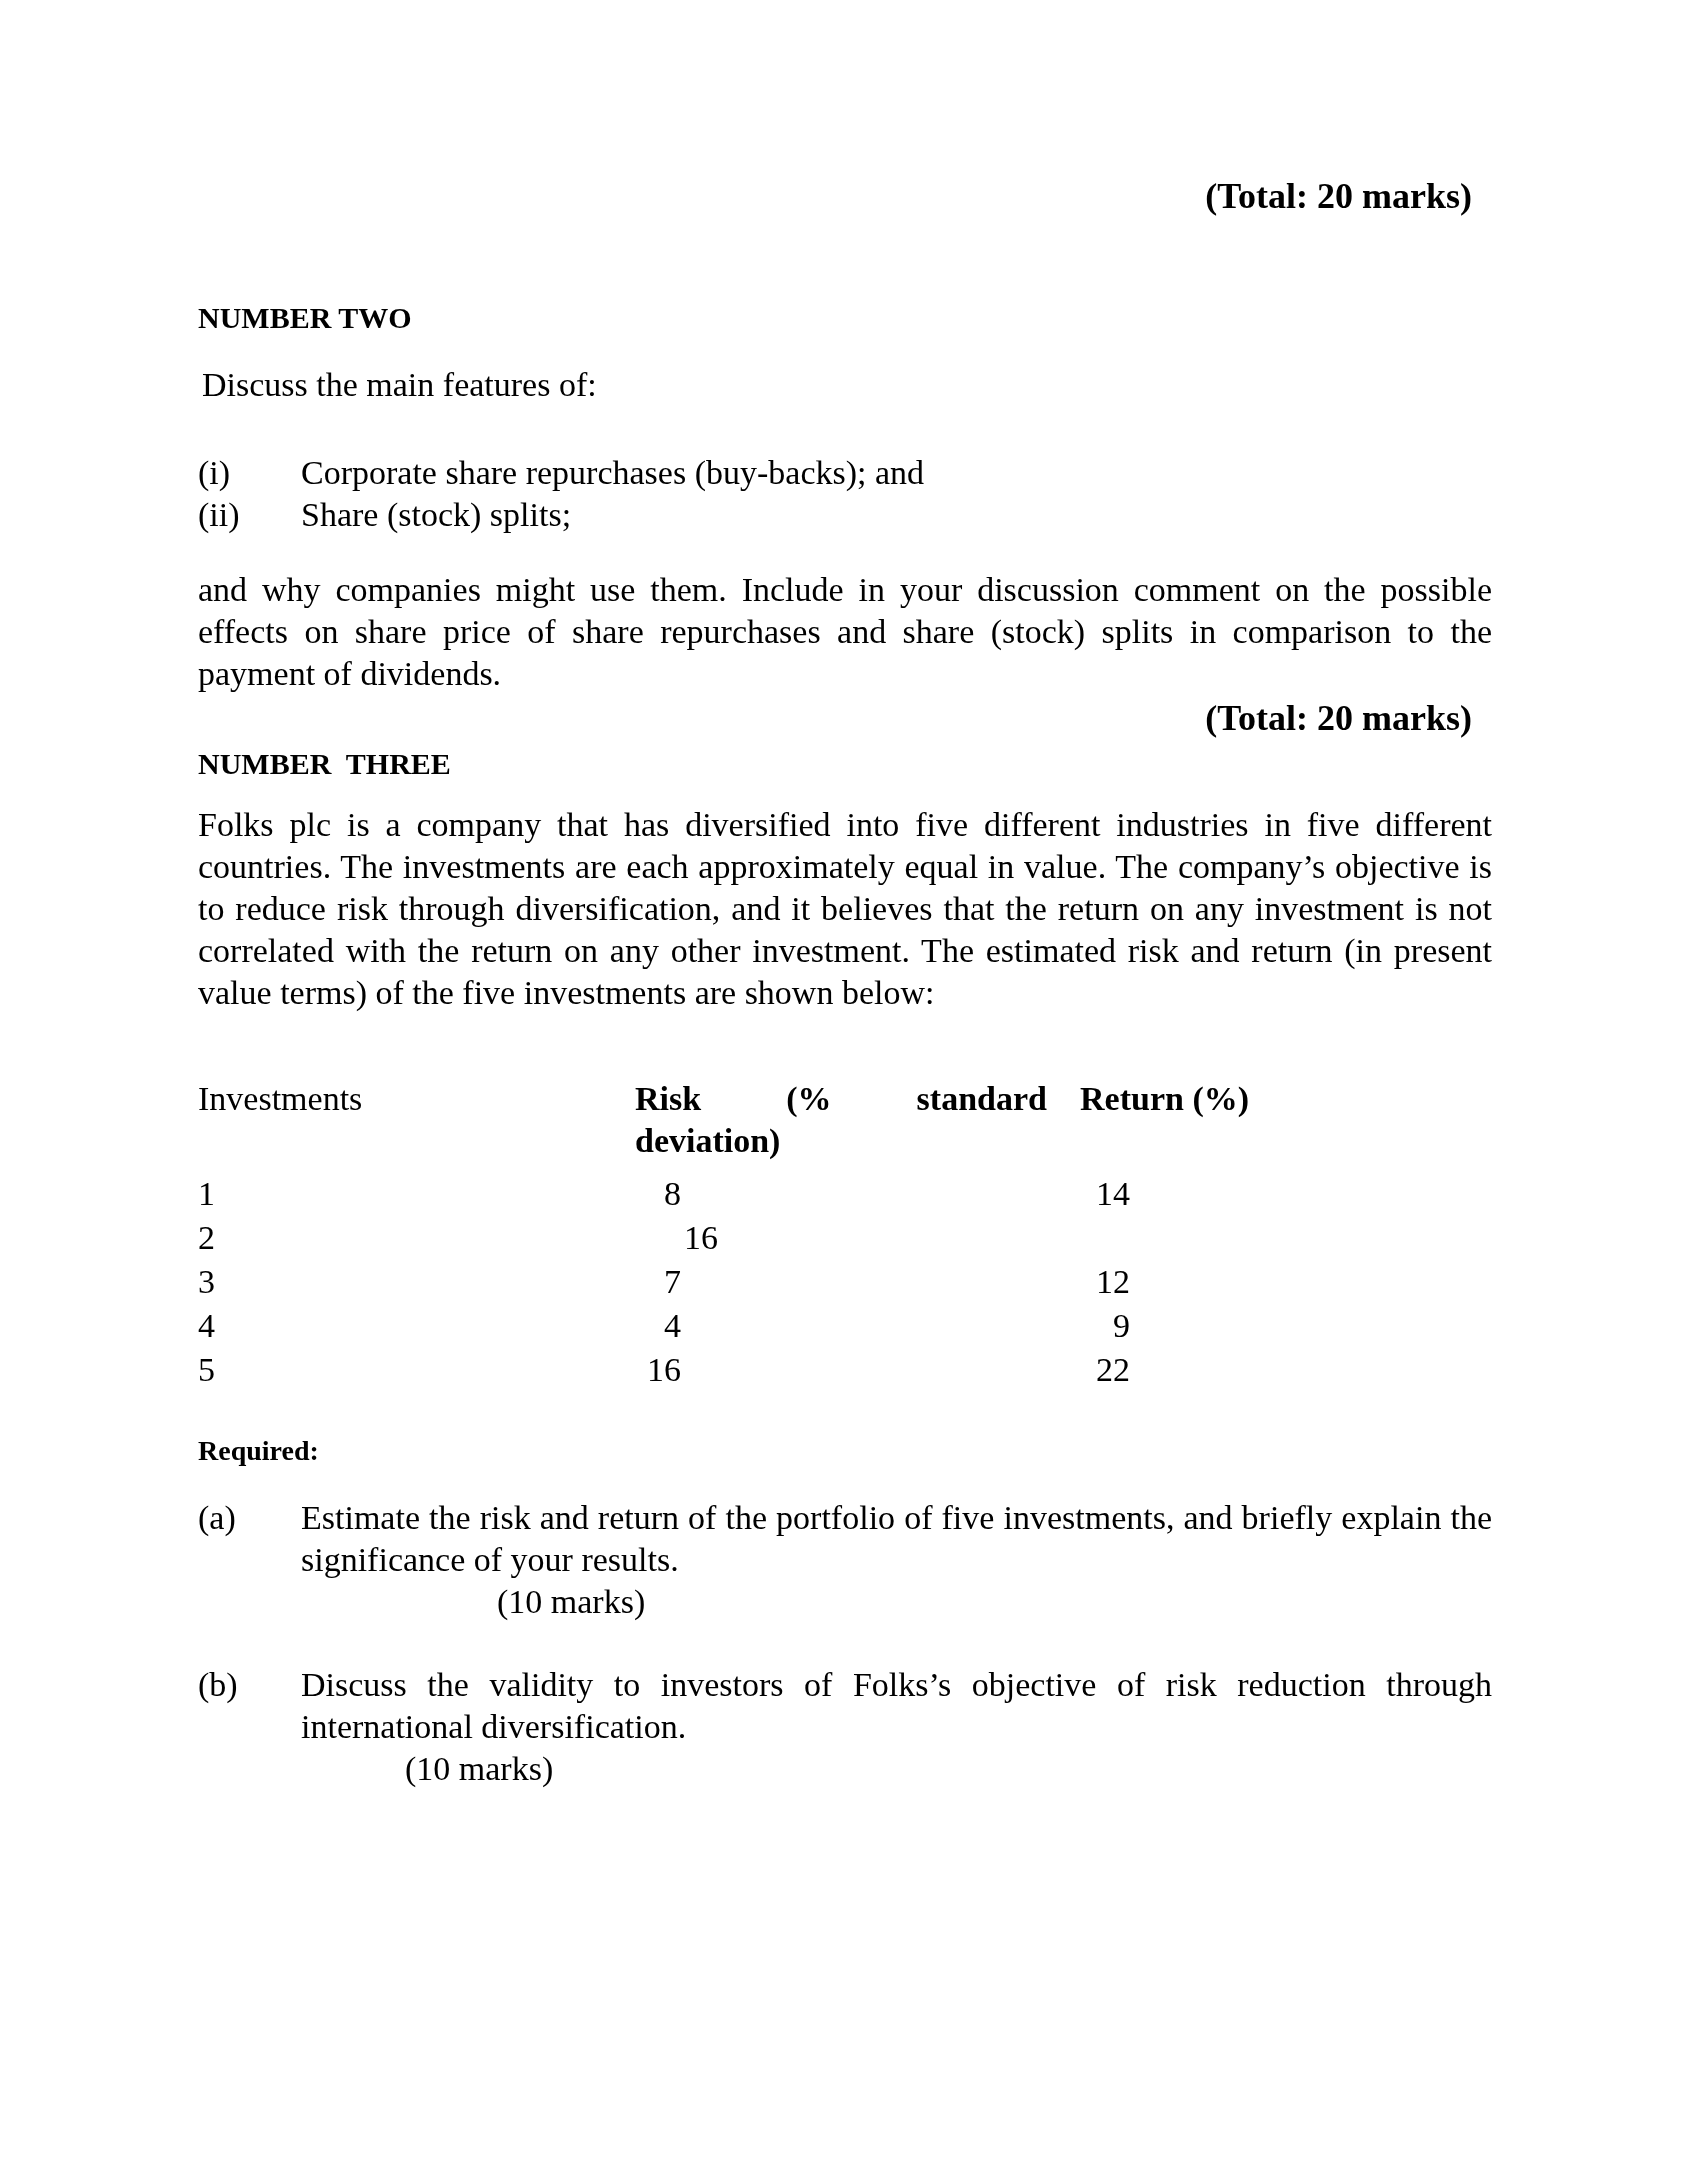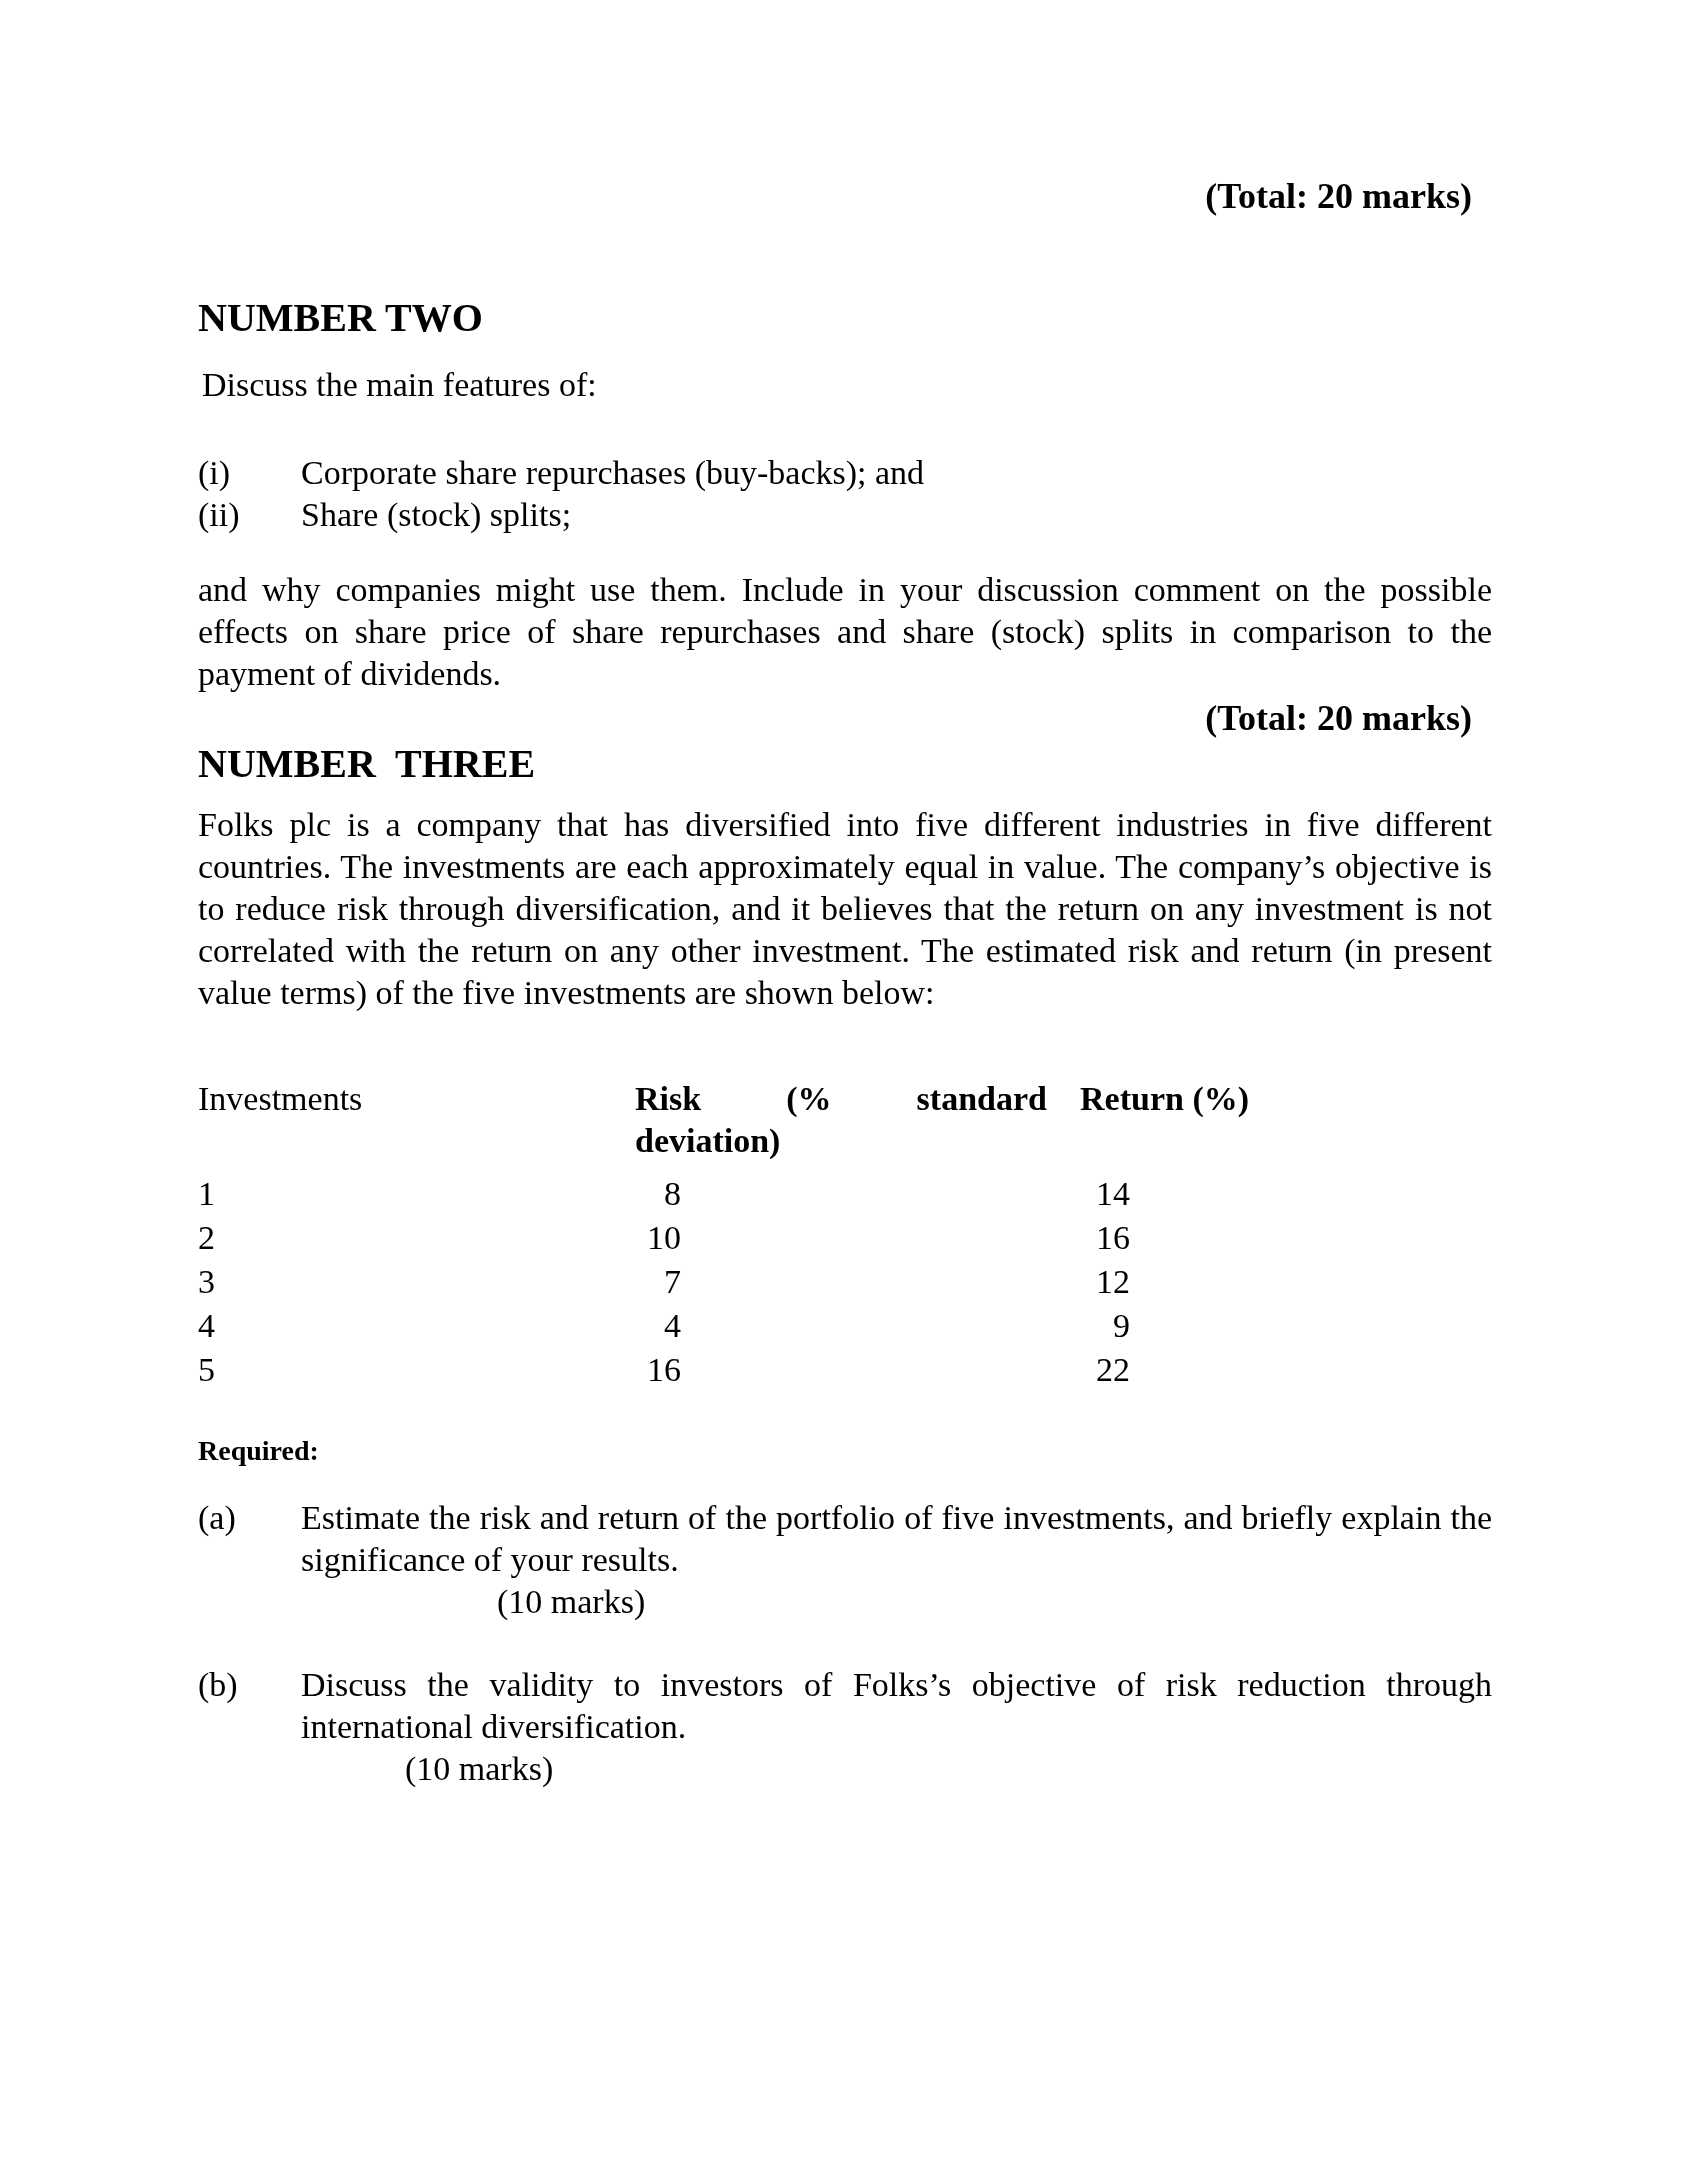--- a/index.html
+++ b/index.html
@@ -23,21 +23,21 @@
   .total-line {
     font-weight: bold;
     font-size: 36px;
     line-height: 46px;
     text-align: right;
     padding-right: 20px;
     white-space: pre-wrap;
   }
   .heading {
     font-weight: bold;
-    font-size: 40px;
+    font-size: 30px;
     line-height: 46px;
     margin: 0;
     white-space: pre-wrap;
   }
   .h-two   { margin-top: 76px; }
   .h-three { }
   .intro {
     margin: 23px 0 0 4px;
   }
   .roman-list {
@@ -167,21 +167,20 @@
     </div>
 
     <div class="inv-rows">
       <div class="inv-row">
         <div class="cell-investment">1</div>
         <div class="cell-risk"><span class="num-risk">8</span></div>
         <div class="cell-return"><span class="num-return">14</span></div>
       </div>
       <div class="inv-row">
         <div class="cell-investment">2</div>
-        <div class="cell-risk"><span class="num-risk">10</span></div>
         <div class="cell-return"><span class="num-return">16</span></div>
       </div>
       <div class="inv-row">
         <div class="cell-investment">3</div>
         <div class="cell-risk"><span class="num-risk">7</span></div>
         <div class="cell-return"><span class="num-return">12</span></div>
       </div>
       <div class="inv-row">
         <div class="cell-investment">4</div>
         <div class="cell-risk"><span class="num-risk">4</span></div>

